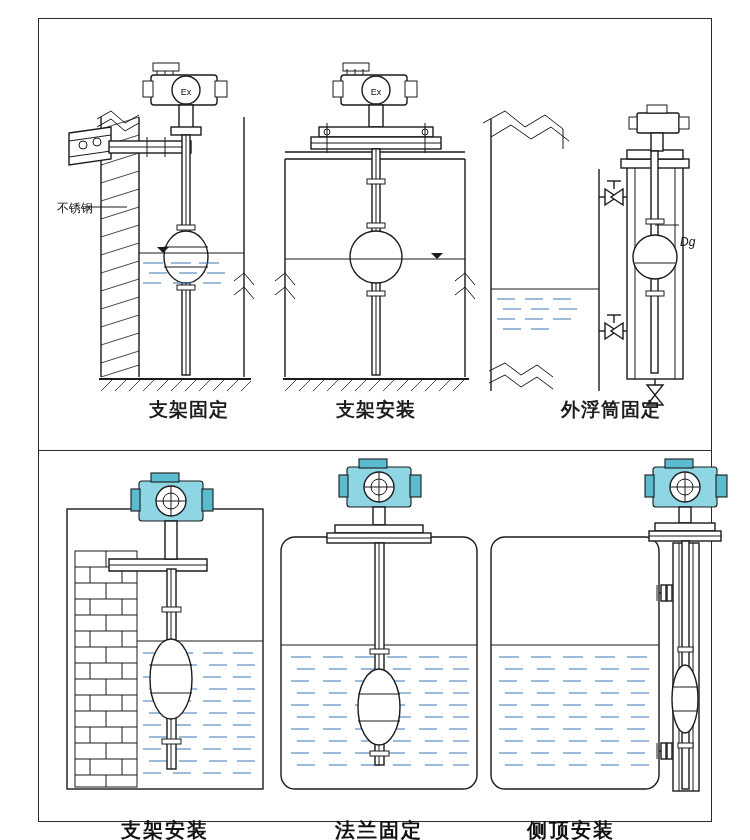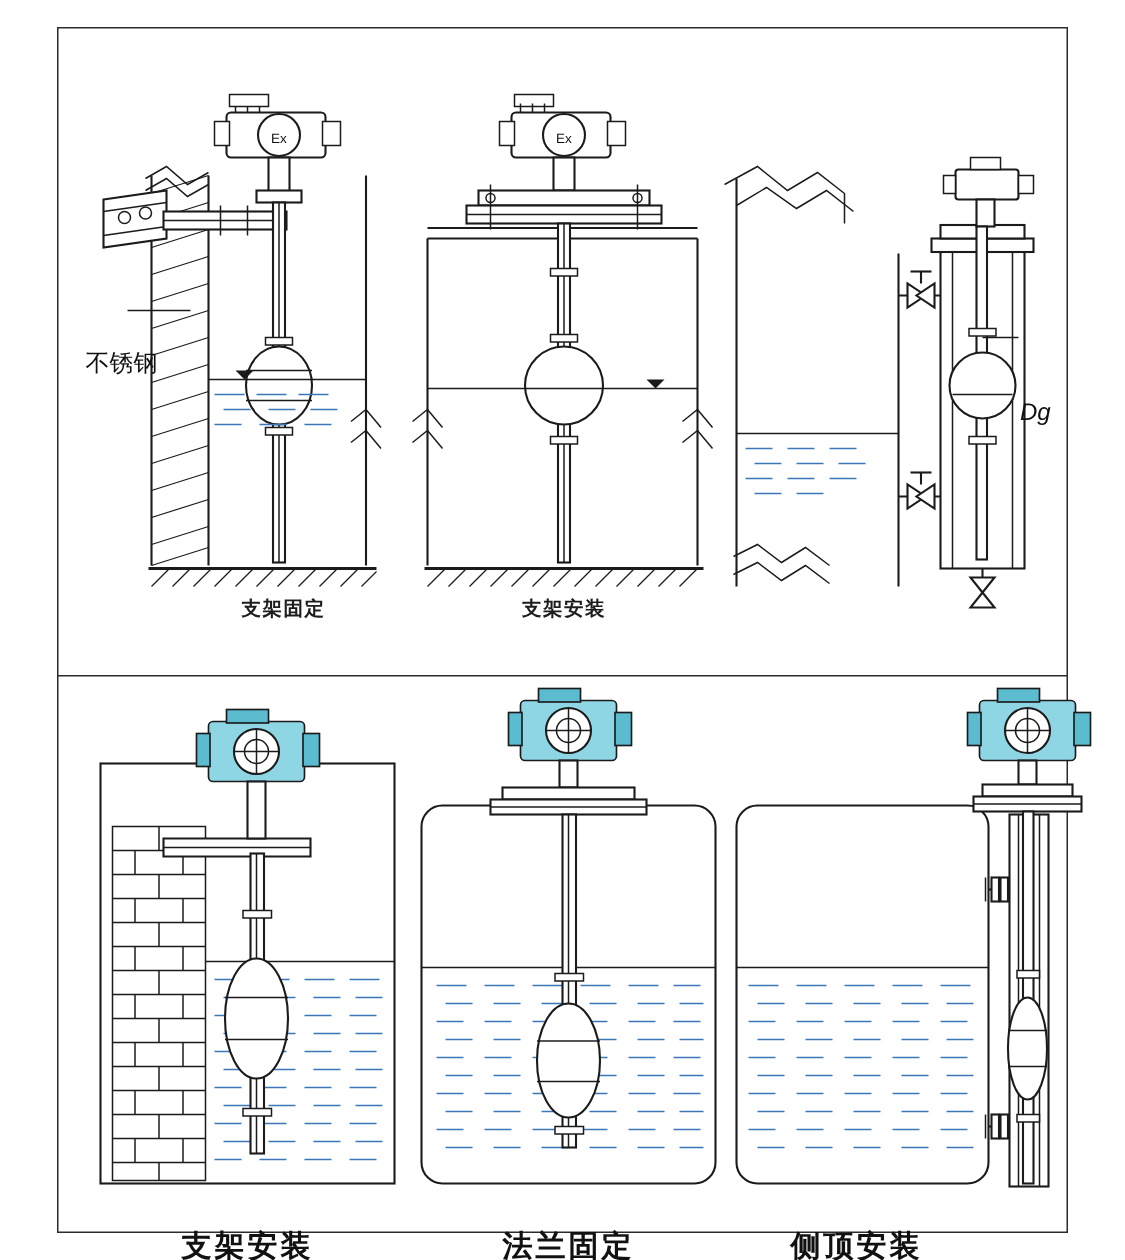--- a/index.html
+++ b/index.html
@@ -4,24 +4,24 @@
 <style>
   html,body{margin:0;padding:0;background:#ffffff;}
   body{width:750px;height:840px;font-family:"Liberation Sans",sans-serif;color:#111;}
   .page{position:relative;width:750px;height:840px;overflow:hidden;}
 
   .panel{position:absolute;border:1px solid #2b2b2b;background:#fff;box-sizing:border-box;}
   #panel-top{left:38px;top:18px;width:674px;height:458px;}
   #panel-bottom{left:38px;top:450px;width:674px;height:372px;}
 
   .cap{position:absolute;text-align:center;white-space:nowrap;}
-  .cap-top{font-size:13px;font-weight:700;color:#1d1d1d;letter-spacing:1px;}
+  .cap-top{font-size:19px;font-weight:700;color:#1d1d1d;letter-spacing:1px;}
   .cap-bot{font-size:20px;font-weight:700;color:#111;letter-spacing:2px;margin-top:24px;}
 
-  .lbl{position:absolute;font-size:16px;color:#111;white-space:nowrap;margin-top:32px;}
+  .lbl{position:absolute;font-size:12px;color:#111;white-space:nowrap;}
 
   svg{position:absolute;left:0;top:0;overflow:visible;}
   .ln{stroke:#1b1b1b;fill:none;}
   .thin{stroke-width:1;}
   .med{stroke-width:1.4;}
   .thick{stroke-width:2;}
   .wfill{fill:#ffffff;}
   .hatch{stroke:#1b1b1b;stroke-width:0.8;}
   .teal{fill:#8fd6e4;stroke:#1b1b1b;stroke-width:1.1;}
   .tealdk{fill:#5bbcd0;stroke:#1b1b1b;stroke-width:1.1;}
@@ -259,20 +259,21 @@
         <polygon class="ln med wfill" points="608,386 624,386 616,376"></polygon>
       </g>
     </svg>
 
     <div class="lbl" style="left:18px;top:181px;">不锈钢</div>
 
     <div class="lbl" style="left:641px;top:216px;font-style:italic;">Dg</div>
 
     <div class="cap cap-top" style="left:100px;top:378px;width:100px;">支架固定</div>
     <div class="cap cap-top" style="left:287px;top:378px;width:100px;">支架安装</div>
+    <div class="cap cap-top" style="left:512px;top:378px;width:120px;">外浮筒固定</div>
   </div>
 
   <div class="panel" id="panel-bottom">
     <svg width="674" height="372">
 
       <g>
         <rect class="ln med wfill" x="28" y="58" width="196" height="280"></rect>
 
         <g class="ln thin">
           <rect x="36" y="100" width="62" height="236" fill="none"></rect>

